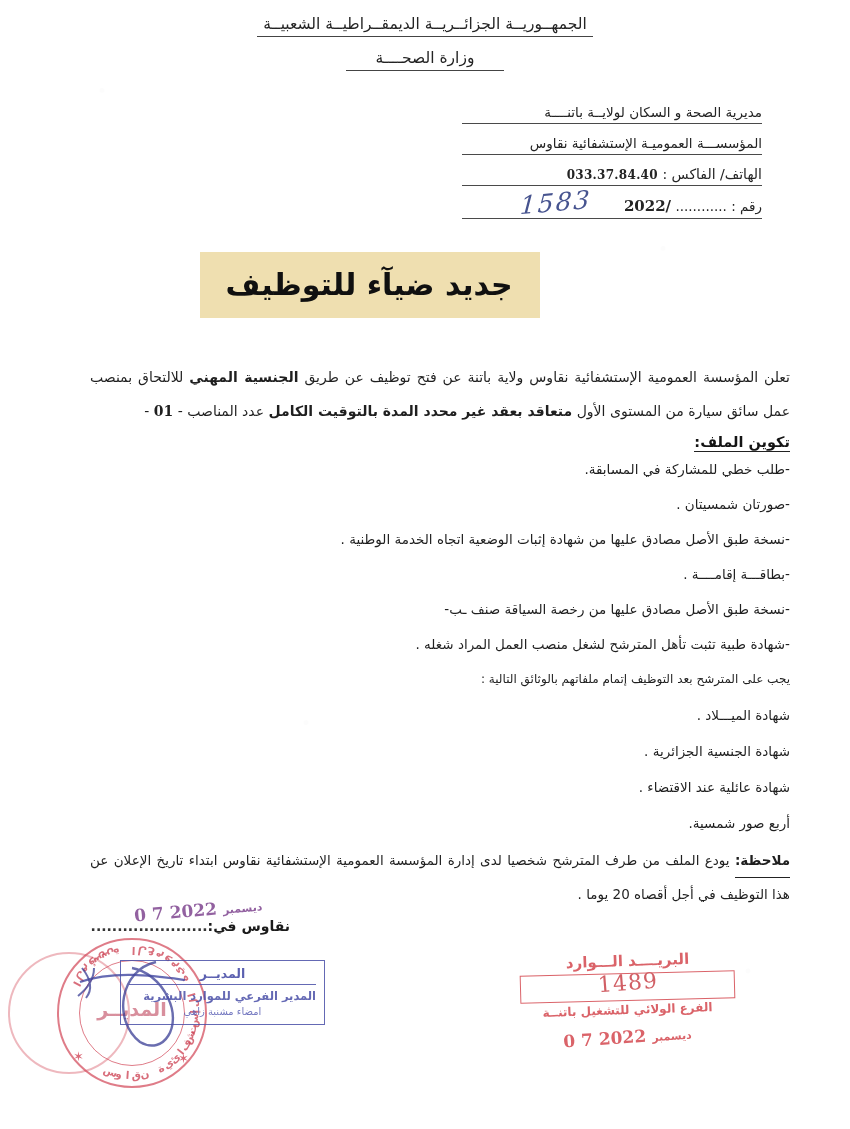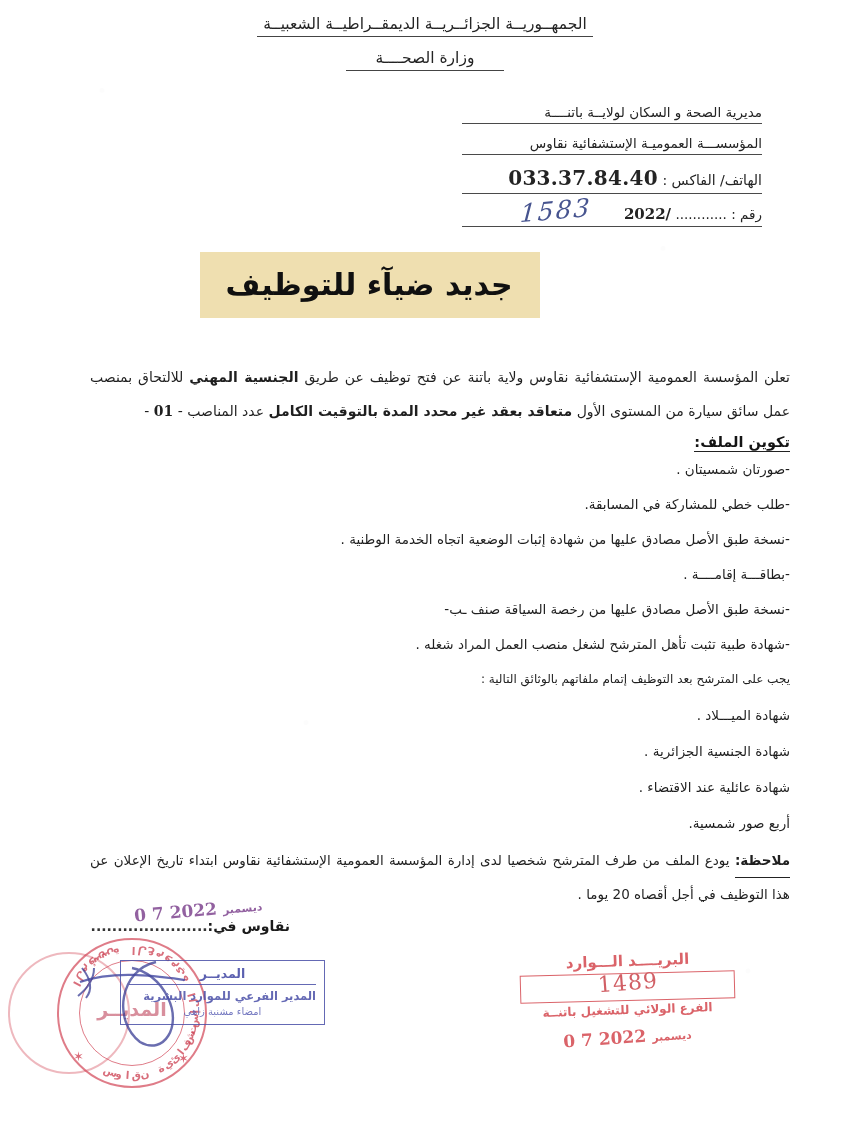--- a/index.html
+++ b/index.html
@@ -74,21 +74,21 @@
     padding-bottom: 3px;
     margin-bottom: 11px;
     white-space: nowrap;
   }
   .dir-row.phone {
     font-size: 14px;
   }
   .dir-row.phone .num {
     font-family: "DejaVu Serif", serif;
     font-weight: 700;
-    font-size: 20px;
+    font-size: 12px;
     letter-spacing: 0.3px;
     direction: ltr;
     display: inline-block;
   }
   .dir-row.ref {
     border-bottom: 1.1px solid #4a4a4a;
     position: relative;
   }
   .dir-row.ref .yr {
     font-family: "DejaVu Serif", serif;
@@ -429,22 +429,22 @@
   <div class="title-band"></div>
   <div class="title-text ar">جديد ضيآء للتوظيف</div>
 
   <div class="body-wrap ar">
 
     <p class="para"><span>تعلن المؤسسة العمومية الإستشفائية نقاوس ولاية باتنة عن فتح توظيف عن طريق </span><b>الجنسية المهني</b><span> للالتحاق بمنصب عمل سائق سيارة من المستوى الأول </span><b>متعاقد بعقد غير محدد المدة بالتوقيت الكامل</b><span> عدد المناصب - </span><b class="ltr-inline">01</b><span> -</span></p>
 
     <div class="section-head"><span>تكوين الملف:</span></div>
 
     <ul class="doclist">
+      <li>-طلب خطي للمشاركة في المسابقة.</li>
       <li>-صورتان شمسيتان .</li>
-      <li>-طلب خطي للمشاركة في المسابقة.</li>
       <li>-نسخة طبق الأصل مصادق عليها من شهادة إثبات الوضعية اتجاه الخدمة الوطنية .</li>
       <li>-بطاقـــة إقامــــة .</li>
       <li>-نسخة طبق الأصل مصادق عليها من رخصة السياقة صنف ـب-</li>
       <li>-شهادة طبية تثبت تأهل المترشح لشغل منصب العمل المراد شغله .</li>
     </ul>
 
     <div class="lead-line">يجب على المترشح بعد التوظيف إتمام ملفاتهم بالوثائق التالية :</div>
 
     <ul class="doclist sub">
       <li>شهادة الميـــلاد .</li>

